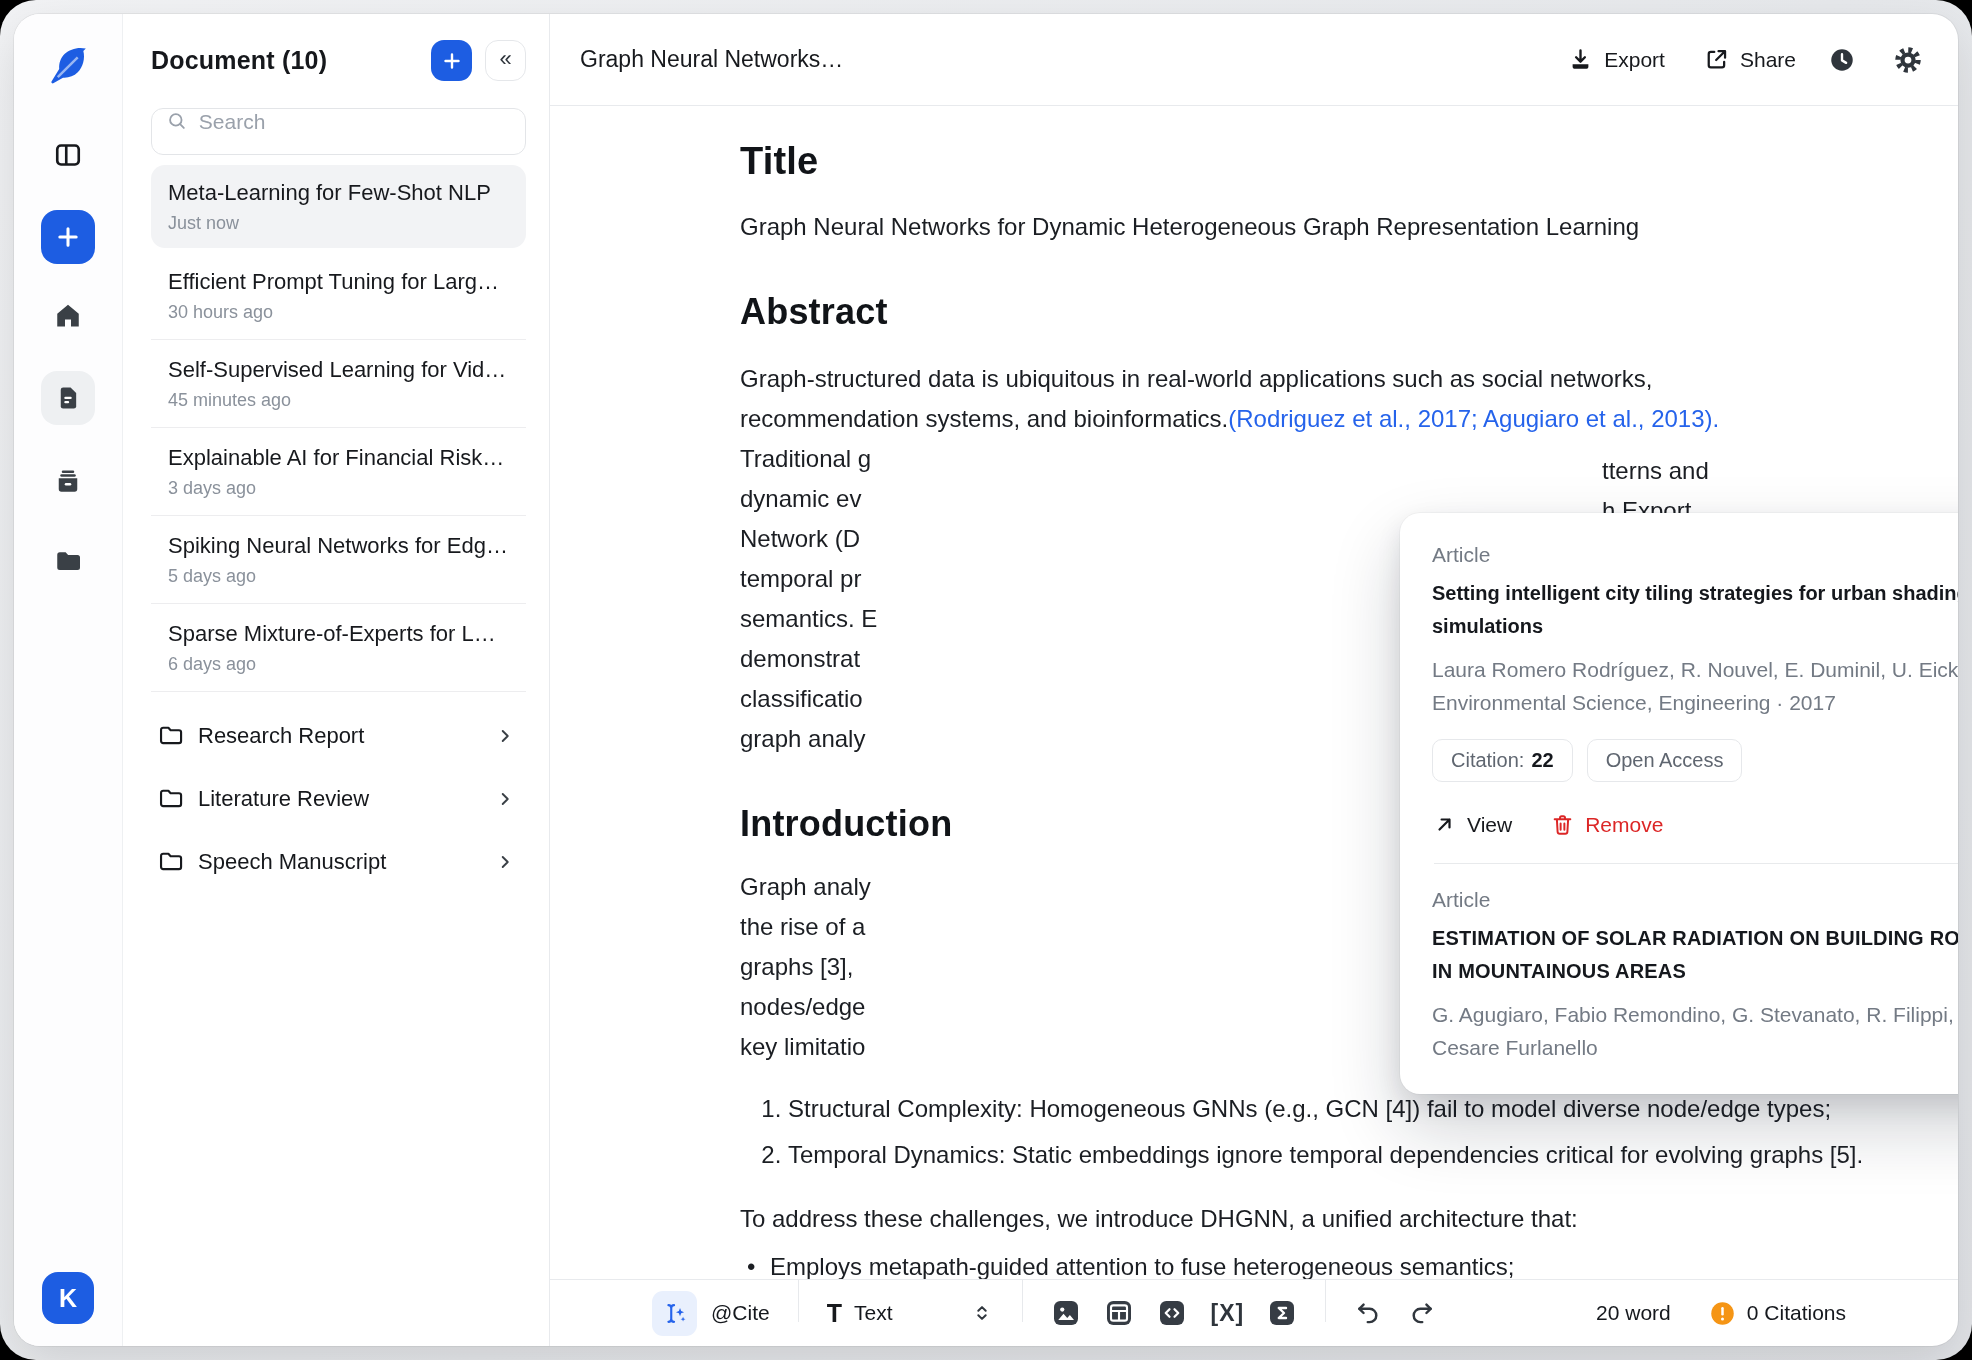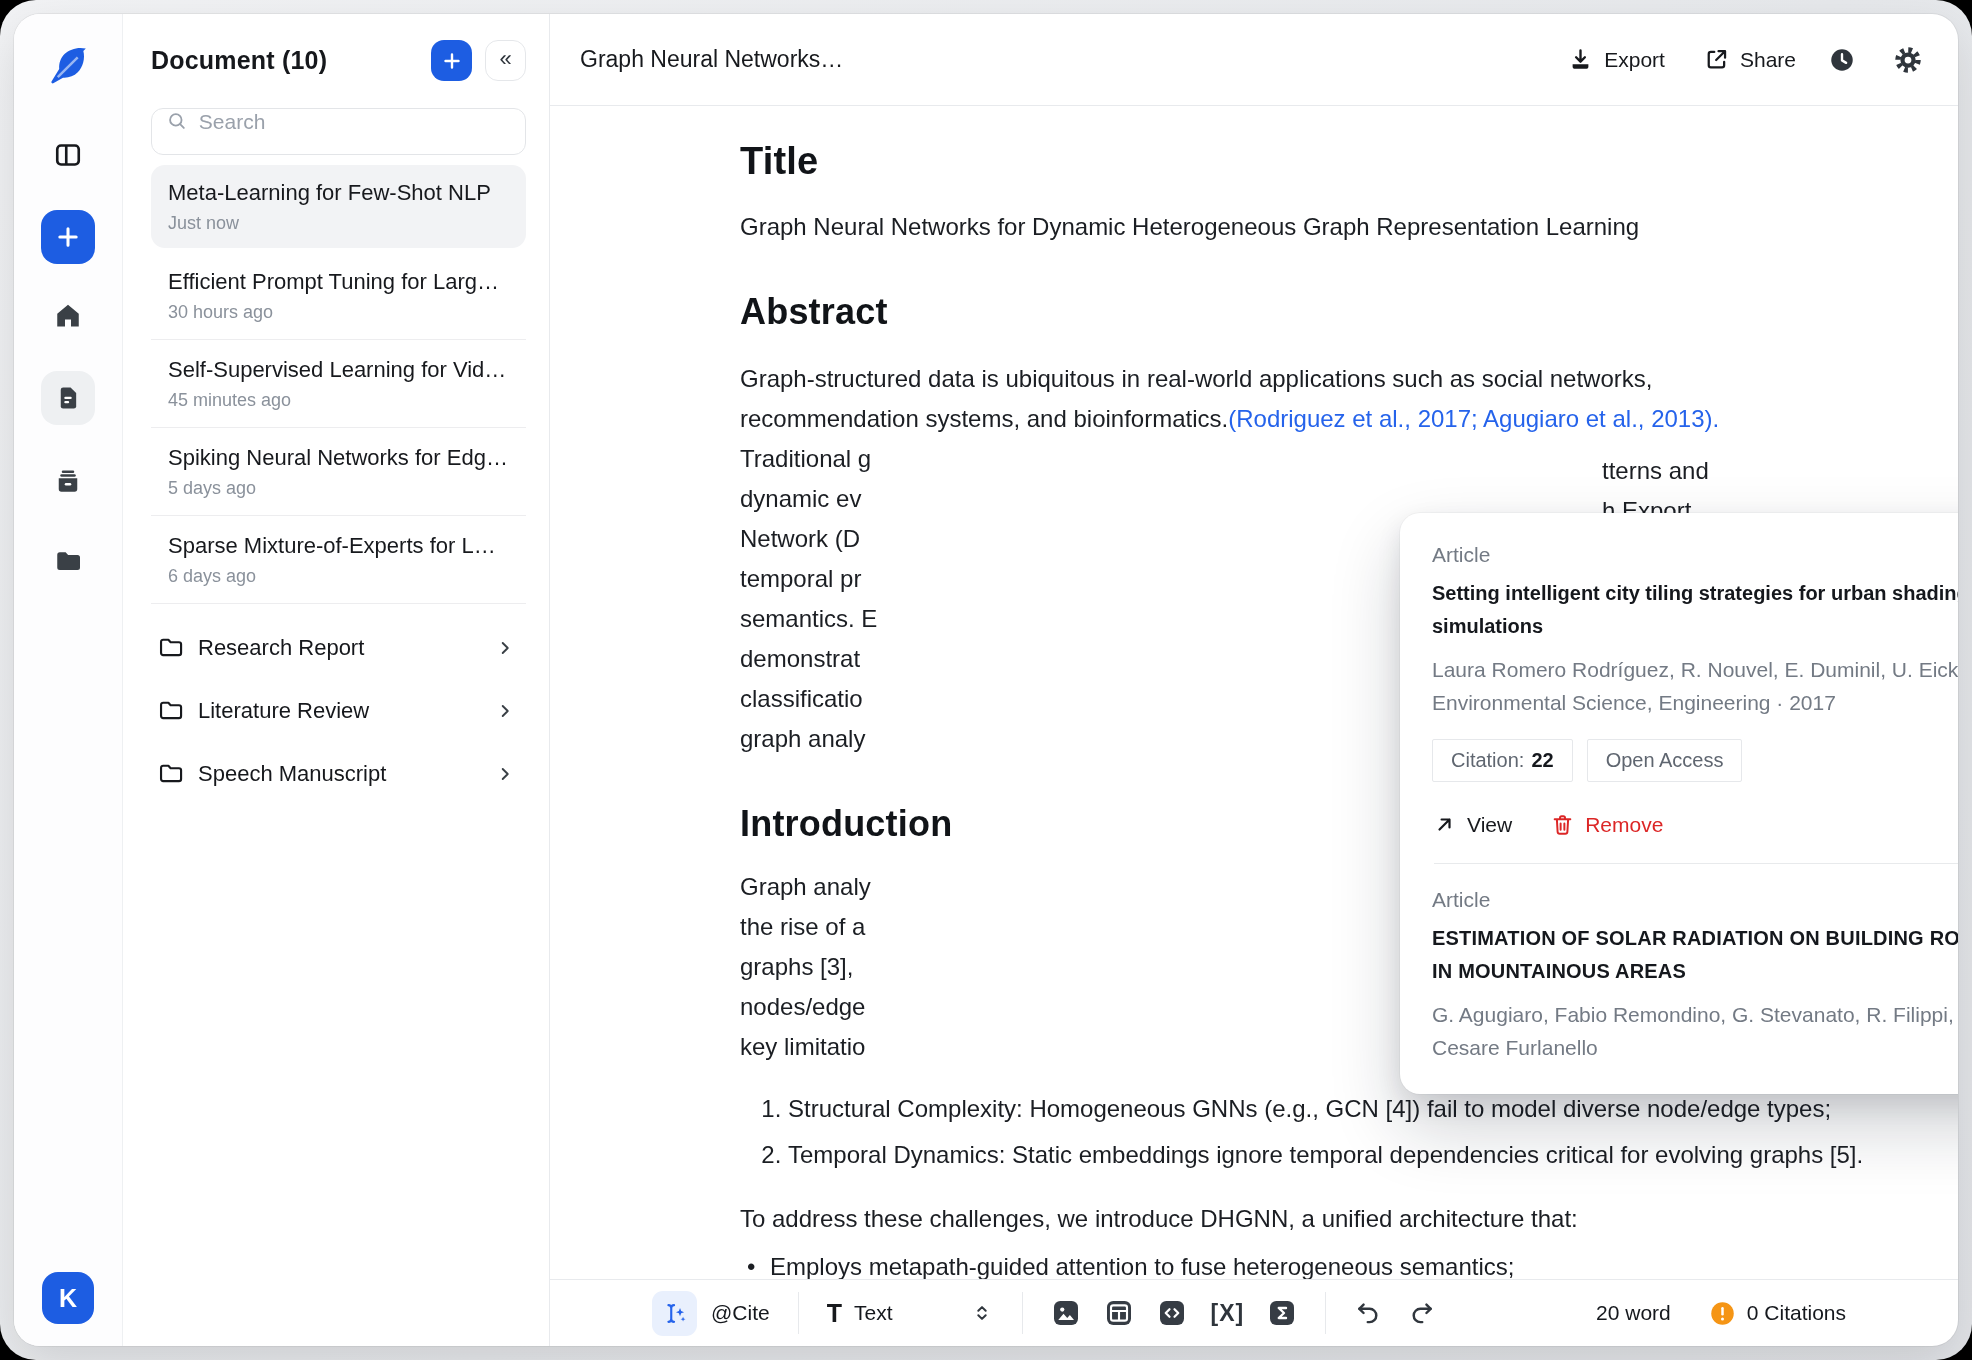--- a/index.html
+++ b/index.html
@@ -72,29 +72,29 @@
 
   
   .popup{position:absolute;left:850px;top:407px;width:732px;background:#fff;border-radius:20px;
     padding:30px 30px 30px 32px;z-index:30;
     box-shadow:0 32px 70px rgba(15,23,42,.20),0 10px 24px rgba(15,23,42,.10),0 0 0 1px rgba(15,23,42,.03);}
   .pp-label{font-size:21px;color:#737a84;}
   .pp-title{margin-top:10px;font-size:20px;font-weight:700;color:#15181d;line-height:33px;}
   .pp-title.upper{letter-spacing:.2px;}
   .pp-authors{margin-top:10px;font-size:21px;color:#737a84;line-height:33px;}
   .pp-badges{margin-top:20px;display:flex;gap:14px;}
-  .pill{border:1.5px solid #e6e8eb;border-radius:2px;padding:9px 18px;font-size:20px;color:#5f6670;display:flex;gap:7px;align-items:center;background:#fff;cursor:default;}
+  .pill{border:1.5px solid #e6e8eb;border-radius:10px;padding:9px 18px;font-size:20px;color:#5f6670;display:flex;gap:7px;align-items:center;background:#fff;cursor:default;}
   .pill b{color:#15181d;font-weight:700;}
   .pp-actions{margin-top:30px;display:flex;align-items:center;gap:38px;}
   .pp-act{display:flex;align-items:center;gap:10px;font-size:21px;color:#17191d;cursor:pointer;}
   .pp-act.danger{color:#dc2626;}
   .pp-div{height:1px;background:#e8eaec;margin:26px 2px 24px;}
 
   
-  .footer{height:67px;flex:0 0 67px;border-top:1px solid #e8eaed;display:flex;align-items:center;padding:0 112px 0 102px;gap:0;}
+  .footer{height:67px;flex:0 0 67px;border-top:1px solid #e8eaed;display:flex;padding:0 112px 0 102px;gap:0;}
   .cite-group{display:flex;align-items:center;gap:14px;cursor:pointer;}
   .cite-tile{width:45px;height:45px;border-radius:11px;background:#e9f0fd;display:flex;align-items:center;justify-content:center;}
   .f-label{font-size:21px;color:#15181d;font-weight:500;}
   .vdiv{width:1px;height:42px;background:#e7e9ec;margin:0 28px;}
   .text-select{display:flex;align-items:center;gap:12px;cursor:pointer;}
   .t-glyph{font-size:25px;font-weight:700;color:#17191d;}
   .text-select .updown{margin-left:66px;}
   .tool-icons{display:flex;align-items:center;gap:23px;}
   .ticon{display:flex;align-items:center;justify-content:center;cursor:pointer;}
   .fx{font-size:23px;font-weight:600;color:#2f353c;letter-spacing:1px;cursor:pointer;}
@@ -189,20 +189,24 @@
     <div class="doc-rows">
       <div class="doc-row">
         <div class="t">Efficient Prompt Tuning for Larg…</div>
         <div class="s">30 hours ago</div>
       </div>
       <div class="doc-row">
         <div class="t">Self-Supervised Learning for Vid…</div>
         <div class="s">45 minutes ago</div>
       </div>
       <div class="doc-row">
+        <div class="t">Explainable AI for Financial Risk…</div>
+        <div class="s">3 days ago</div>
+      </div>
+      <div class="doc-row">
         <div class="t">Spiking Neural Networks for Edg…</div>
         <div class="s">5 days ago</div>
       </div>
       <div class="doc-row">
         <div class="t">Sparse Mixture-of-Experts for L…</div>
         <div class="s">6 days ago</div>
       </div>
     </div>
 
     <div style="margin-top:12px;">

